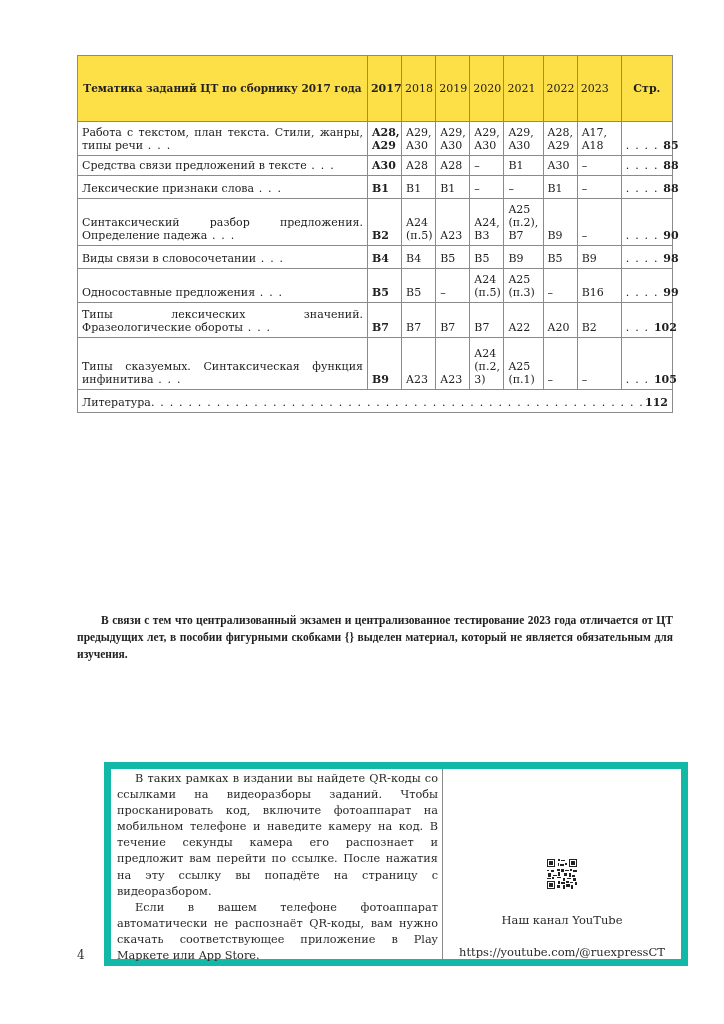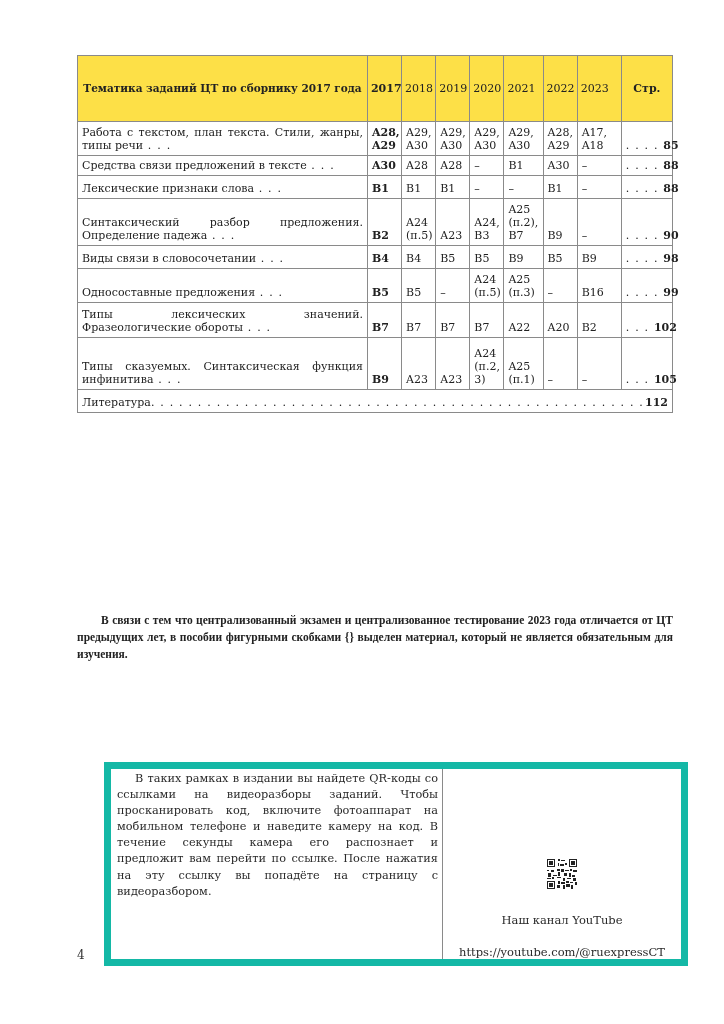--- a/index.html
+++ b/index.html
@@ -173,20 +173,21 @@
           </td>
         </tr>
       </tbody>
   </table>
 
   <div class="notice">В связи с тем что централизованный экзамен и централизованное тестирование 2023 года отличается от ЦТ предыдущих лет, в пособии фигурными скобками {} выделен материал, который не является обязательным для изучения.</div>
 
   <div class="qr-box">
     <div class="qr-text">
       <p>В таких рамках в издании вы найдете QR-коды со ссылками на видеоразборы заданий. Чтобы просканировать код, включите фотоаппарат на мобильном телефоне и наведите камеру на код. В течение секунды камера его распознает и предложит вам перейти по ссылке. После нажатия на эту ссылку вы попадёте на страницу с видеоразбором.</p>
+      <p>Если в вашем телефоне фотоаппарат автоматически не распознаёт QR-коды, вам нужно скачать соответствующее приложение в Play Маркете или App Store.</p>
     </div>
     <div class="qr-side">
       <div class="qr-code">
         <svg width="30" height="30" viewBox="0 0 25 25" shape-rendering="crispEdges">
           <rect width="25" height="25" fill="#fff"></rect>
           <g fill="#222">
             <rect x="0" y="0" width="7" height="7"></rect>
               <rect x="1" y="1" width="5" height="5" fill="#fff"></rect>
               <rect x="2" y="2" width="3" height="3"></rect>
             <rect x="18" y="0" width="7" height="7"></rect>

